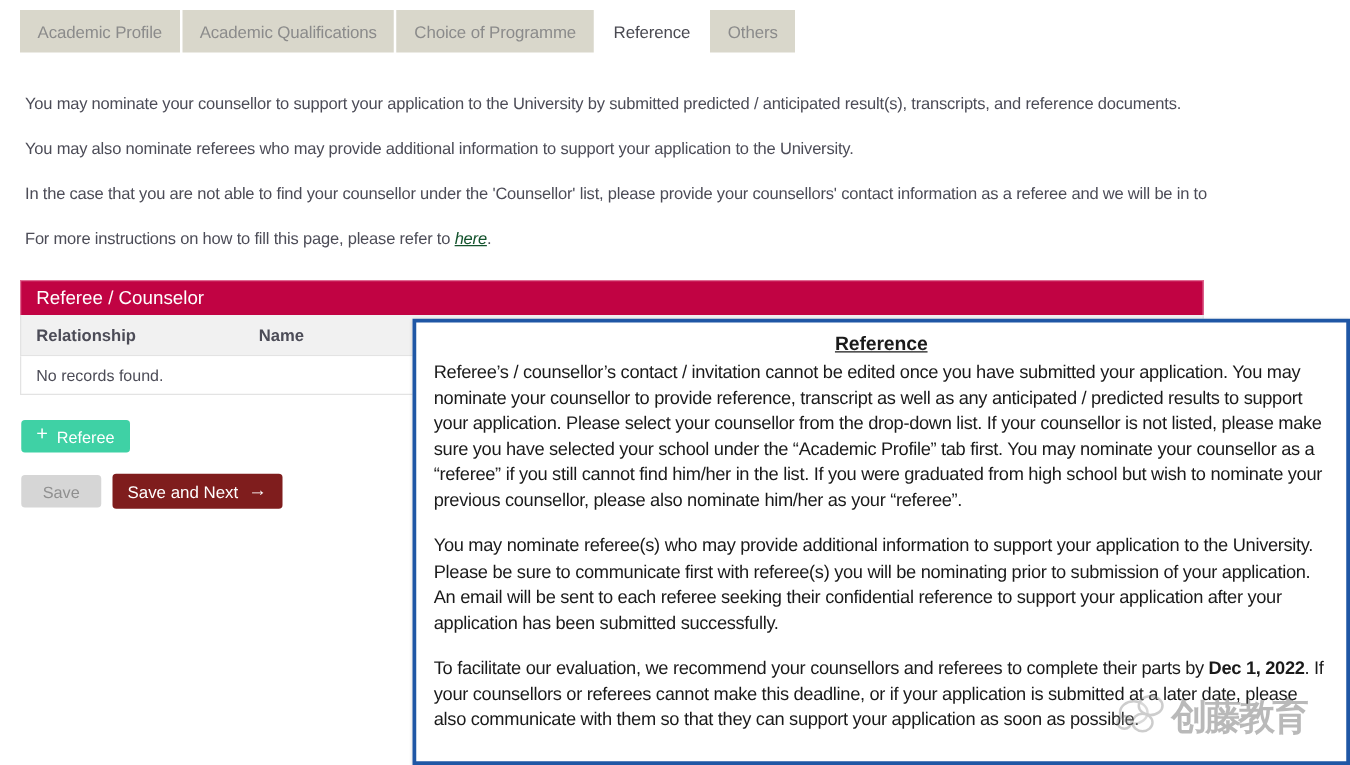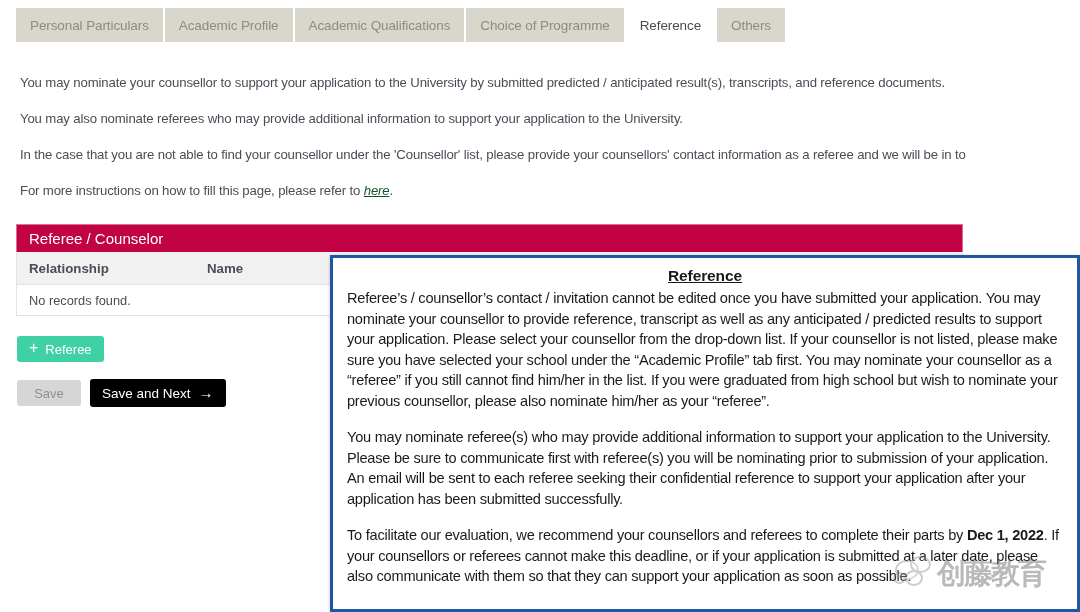--- a/index.html
+++ b/index.html
@@ -161,21 +161,21 @@
     border-radius: 3px;
     font-family: "Liberation Sans", sans-serif;
     font-size: 13px;
     cursor: default;
   }
   .btn-save-next {
     position: absolute;
     left: 90px;
     top: 379px;
     height: 28px;
-    background: #000000;
+    background: #7f1d1d;
     color: #ffffff;
     border: none;
     border-radius: 3px;
     font-family: "Liberation Sans", sans-serif;
     font-size: 13.5px;
     display: flex;
     align-items: center;
     gap: 8px;
     padding: 0 12px;
     cursor: pointer;
@@ -255,21 +255,20 @@
   }
   .wm-b1 { left: 2px; top: 4px; width: 20px; height: 16px; }
   .wm-b2 { left: 17px; top: 0px; width: 17px; height: 13px; }
   .wm-b3 { left: 12px; top: 14px; width: 14px; height: 12px; }
   .wm-b4 { left: 0px; top: 16px; width: 9px;  height: 8px;  }
 </style>
 </head>
 <body>
 
 <div class="tabbar">
-  <div class="tab">Personal Particulars</div>
   <div class="tab">Academic Profile</div>
   <div class="tab">Academic Qualifications</div>
   <div class="tab">Choice of Programme</div>
   <div class="tab active">Reference</div>
   <div class="tab">Others</div>
 </div>
 
 <div class="intro">
   <p>You may nominate your counsellor to support your application to the University by submitted predicted / anticipated result(s), transcripts, and reference documents.</p>
   <p>You may also nominate referees who may provide additional information to support your application to the University.</p>

